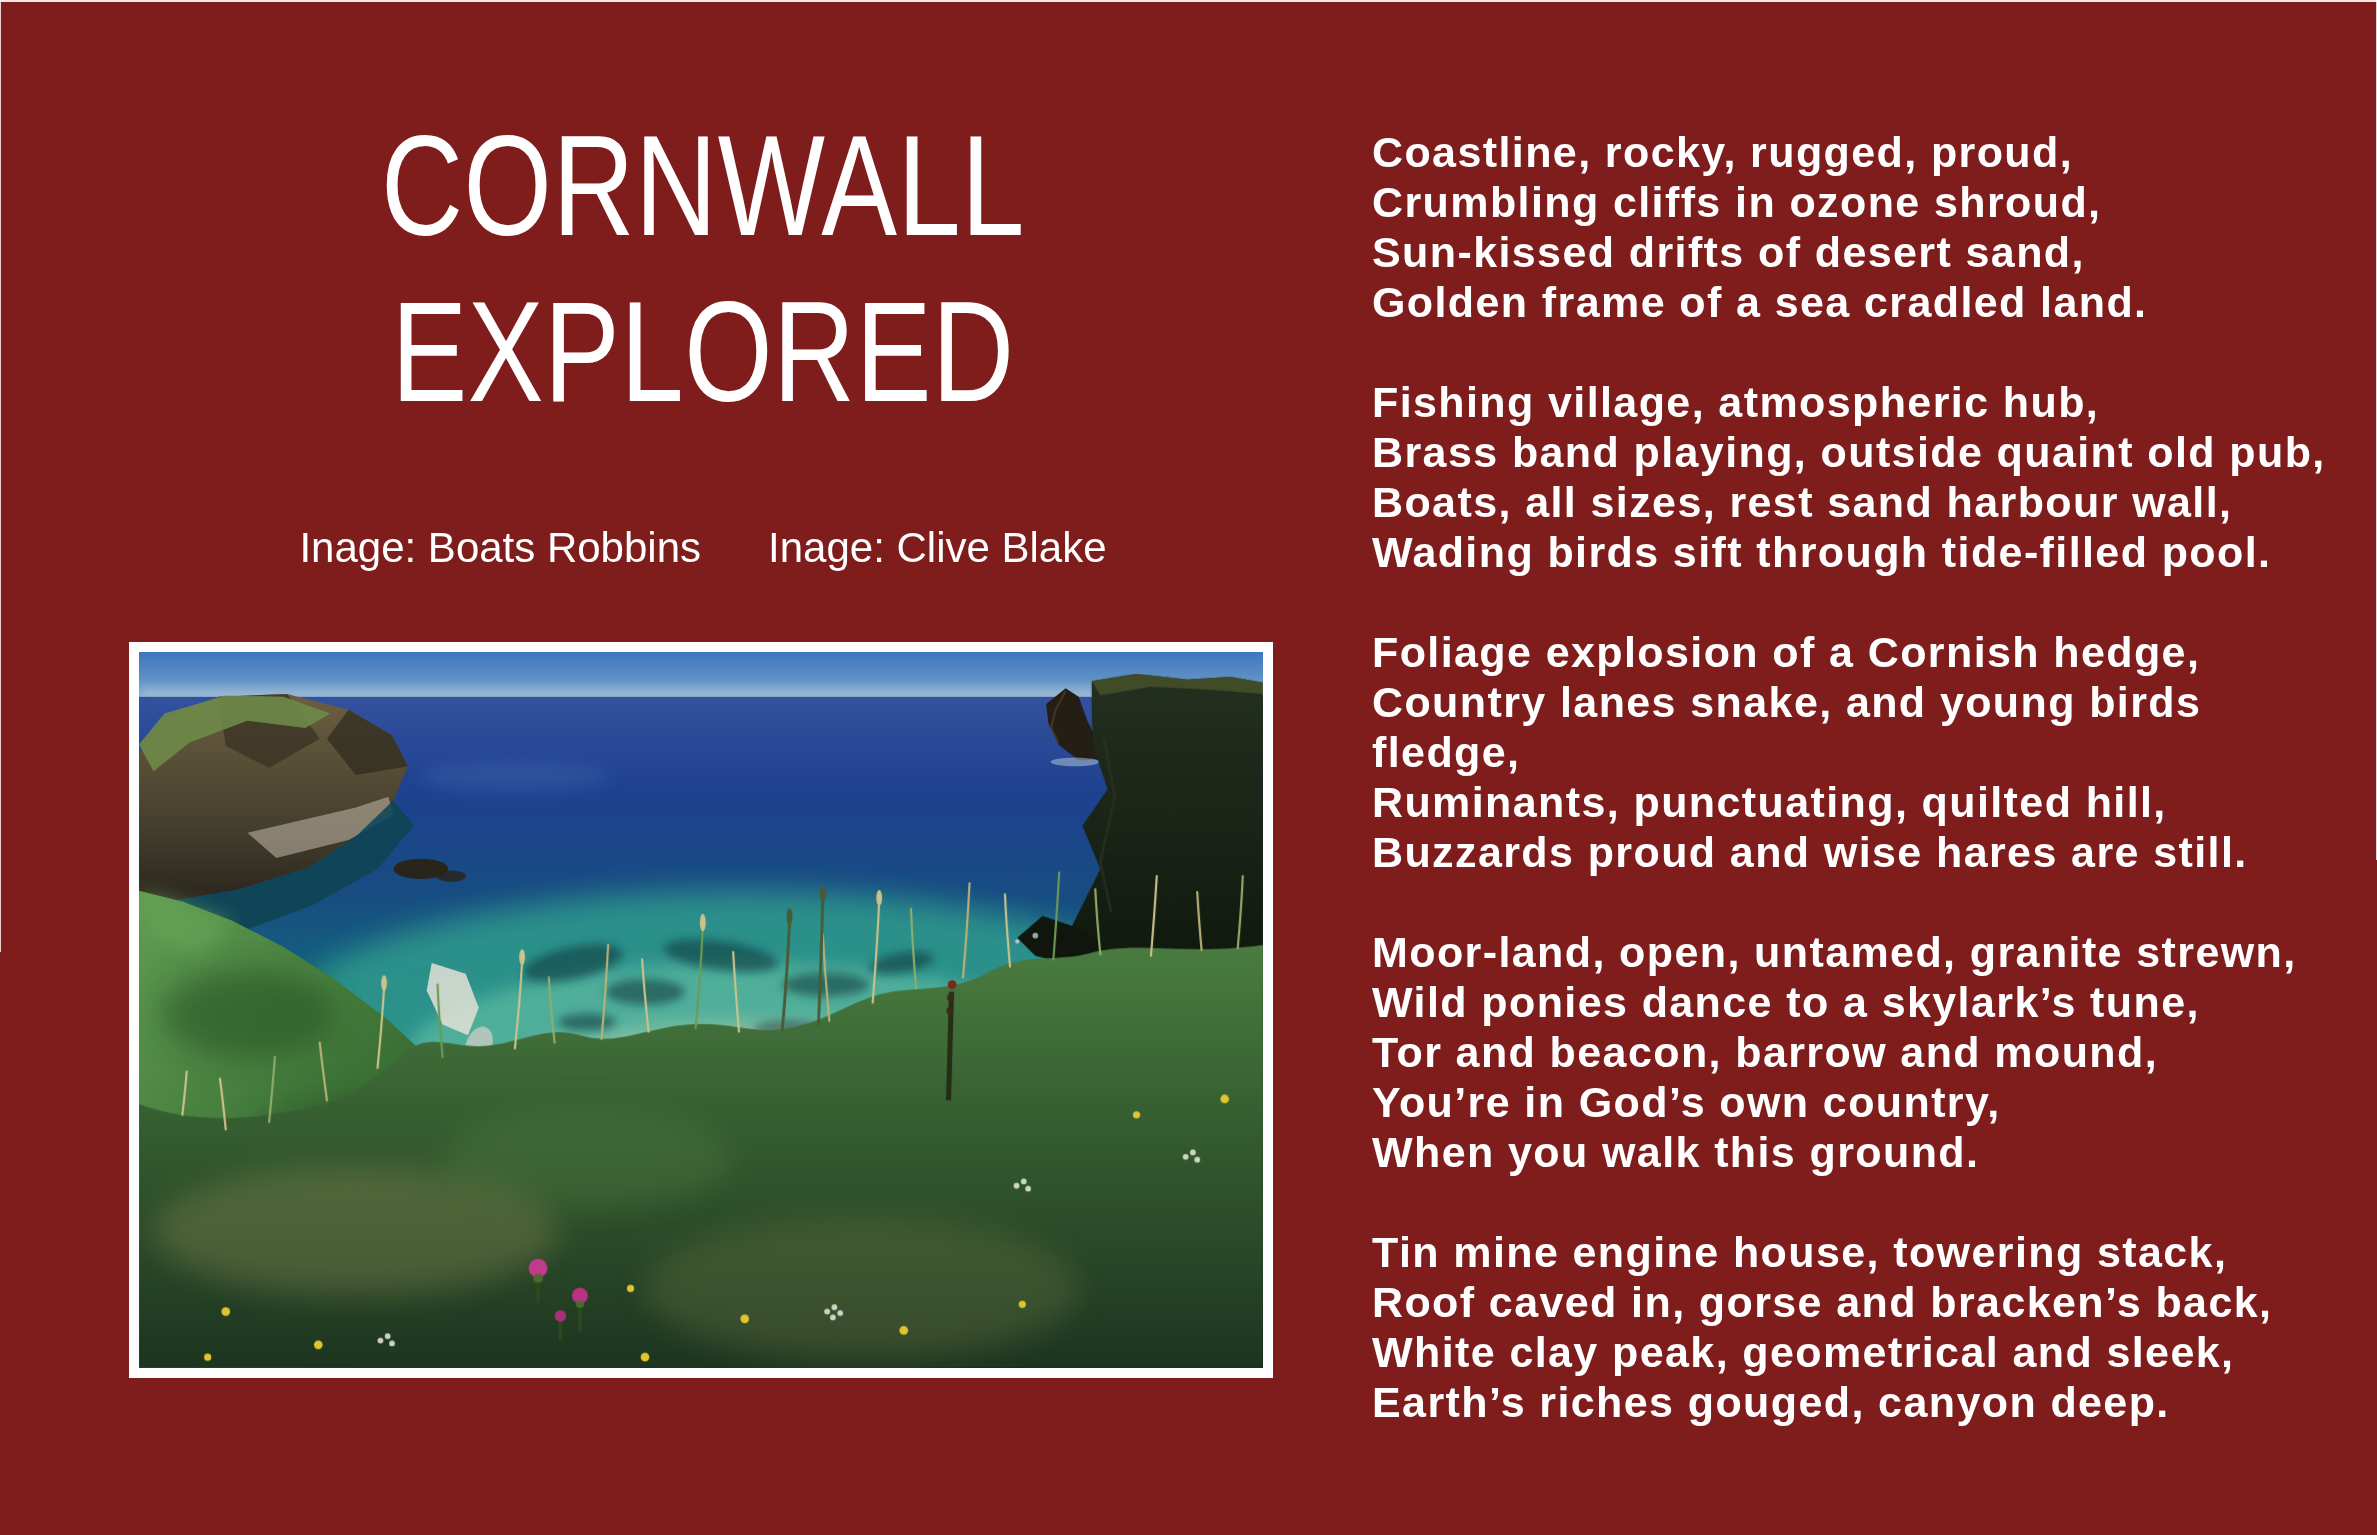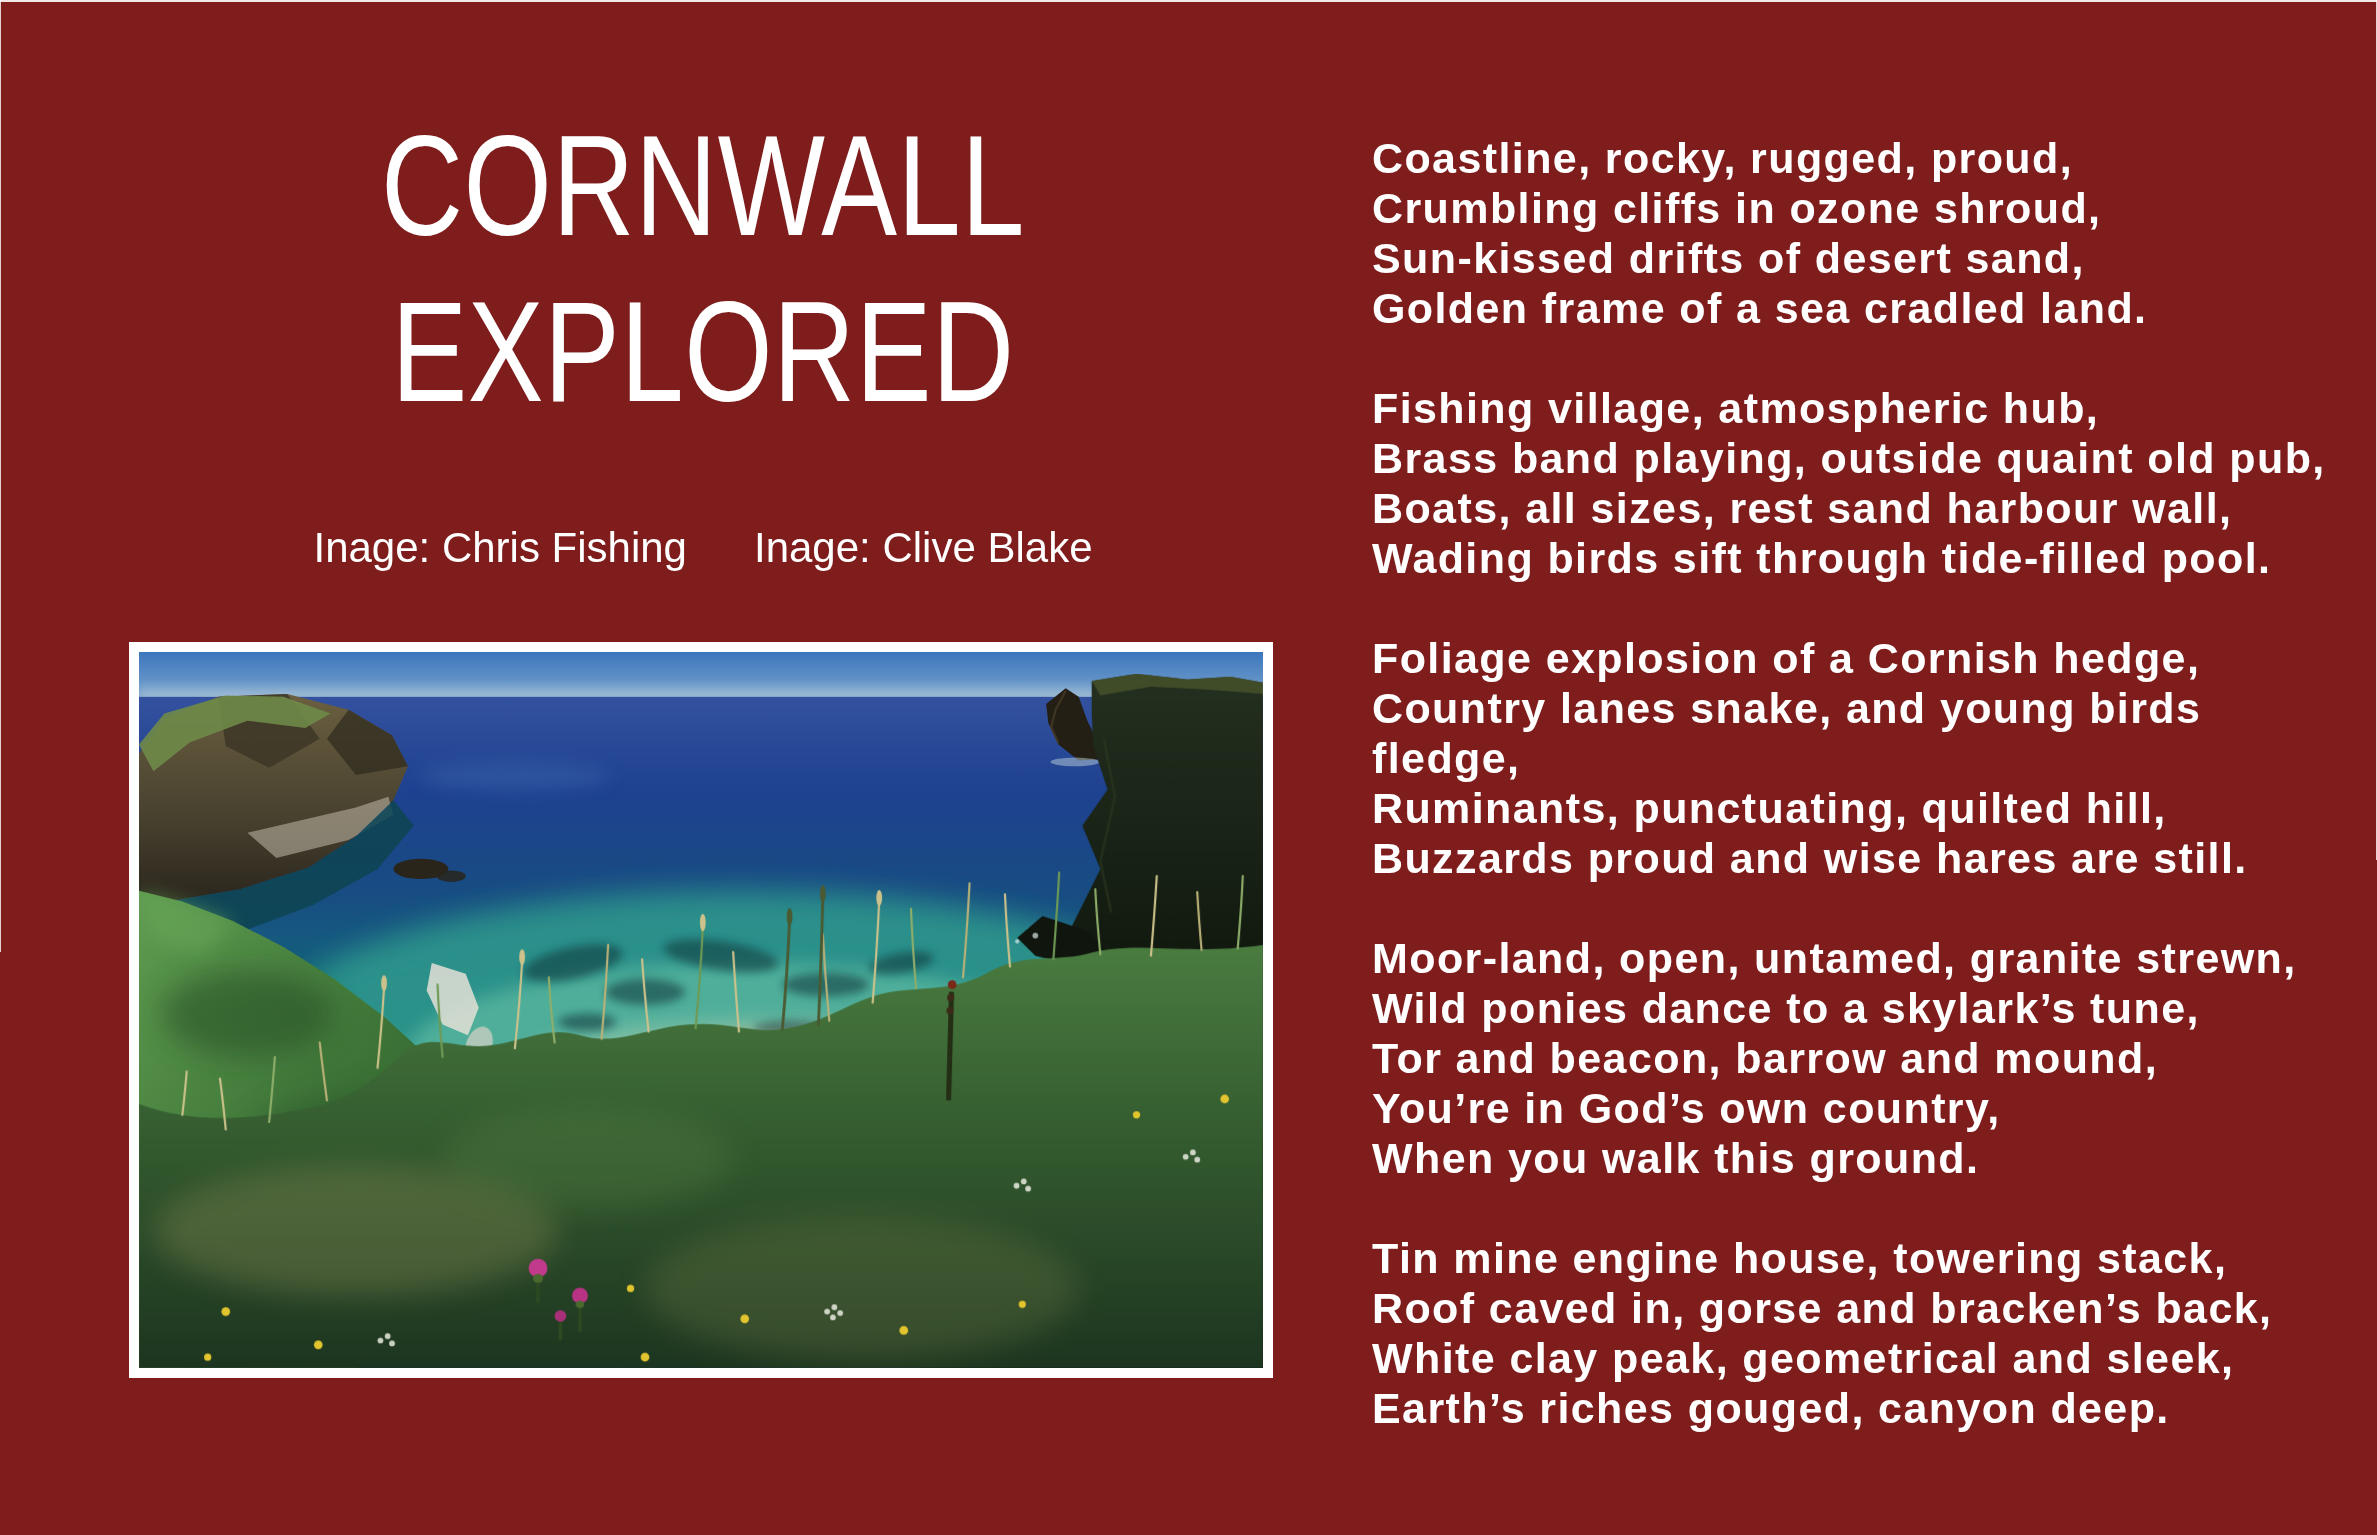--- a/index.html
+++ b/index.html
@@ -35,37 +35,37 @@
     width:1124px;height:716px;
     border:10px solid #fff;
     background:#0e3050;
   }
   .photo-frame svg{display:block;width:100%;height:100%;}
   .poem{
     position:absolute;left:1372px;top:127px;width:969px;
     font-size:43px;font-weight:700;line-height:50px;
     letter-spacing:1.4px;
   }
-  .stanza{white-space:pre-line;margin:6px 0 50px 0;}
+  .stanza{white-space:pre-line;margin:0 0 50px 0;}
 </style>
 </head>
 <body>
 
 <div id="canvas" style="background: #7f1d1d; color: rgb(255, 255, 255);">
   <div class="edge-top"></div>
   <div class="edge-left"></div>
   <div class="edge-right"></div>
 
   <div class="title">
     <div>CORNWALL</div>
     <div>EXPLORED</div>
   </div>
 
   <div class="credits">
-    <span>Inage: Chris Fishing</span>
+    <span>Inage: Boats Robbins</span>
     <span>Inage: Clive Blake</span>
   </div>
 
   <div class="photo-frame">
     <svg viewBox="0 0 1555 990" preserveAspectRatio="none">
       <defs>
         <linearGradient id="skyGrad" x1="0" y1="0" x2="0" y2="1">
           <stop offset="0" stop-color="#3c76bc"></stop>
           <stop offset="0.6" stop-color="#6d9bcb"></stop>
           <stop offset="1" stop-color="#a8c0d4"></stop>

